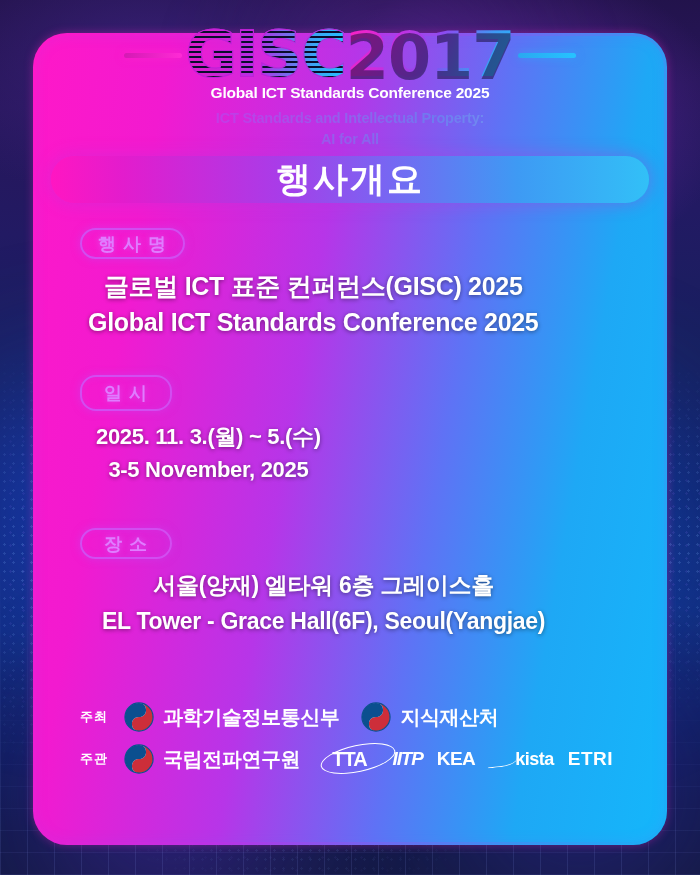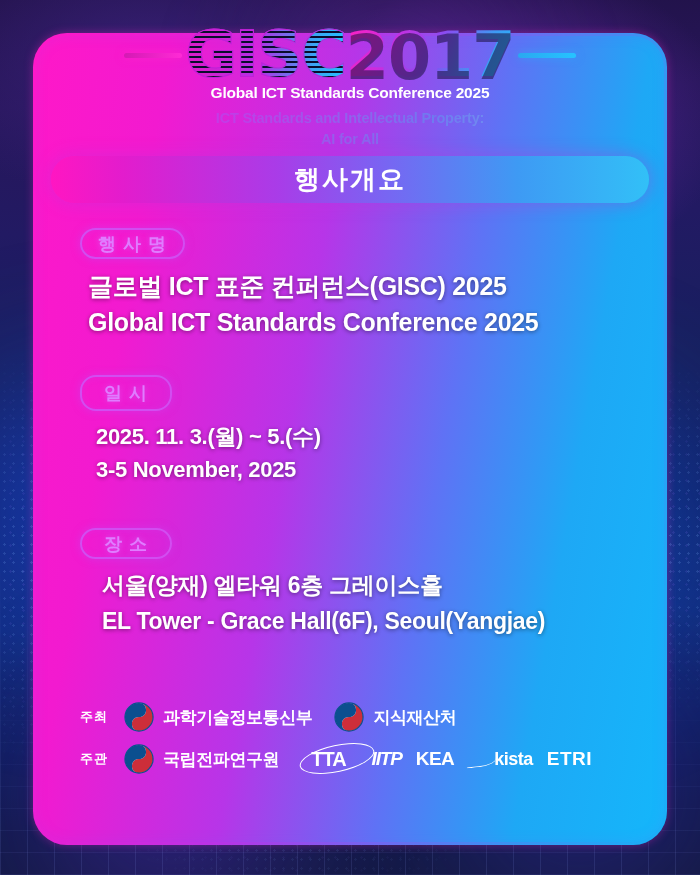--- a/index.html
+++ b/index.html
@@ -132,53 +132,53 @@
   }
 
   
   .banner{
     position:absolute; left:51px; top:156px; width:598px; height:47px;
     border-radius:24px;
     background:linear-gradient(90deg,#ff16c2 0%,#e31ccd 12%,#a93ce8 38%,#7b63f2 55%,#3e9af4 78%,#32c0f7 100%);
     display:flex; align-items:center; justify-content:center;
     box-shadow:0 0 18px rgba(190,50,220,.45);
   }
-  .banner span{ font-size:26px; font-weight:700; color:#fff; letter-spacing:2px; }
+  .banner span{ font-size:35px; font-weight:700; color:#fff; letter-spacing:2px; }
 
   
   .pill{
     display:inline-flex; align-items:center; justify-content:center;
     height:31px; border-radius:16px;
     border:2px solid #d24df0; color:#e07cff;
     font-size:18px; font-weight:700; letter-spacing:1px;
     padding:0 16px;
     box-shadow:0 0 9px rgba(200,70,240,.5), inset 0 0 7px rgba(200,70,240,.22);
     text-shadow:0 0 6px rgba(215,110,255,.6);
   }
   .sec{ position:absolute; }
-  .sec .lines{ margin-top:9px; }
+  .sec .lines{ margin-top:9px;text-align:center; }
   .line{ color:#ffffff; font-weight:700; letter-spacing:-.3px; text-shadow:0 1px 4px rgba(0,0,0,.45); }
 
   #sec-name{ left:80px; top:228px; }
   #sec-name .line{ font-size:25px; line-height:1.45; padding-left:8px; }
   #sec-date{ left:80px; top:375px; }
   #sec-date .line{ font-size:22px; line-height:1.5; padding-left:16px; }
   #sec-venue{ left:80px; top:528px; }
   #sec-venue .line{ font-size:23px; line-height:1.55; padding-left:22px; }
   #sec-host{ left:80px; top:684px; }
 
   
   .org-rows{ margin-top:12px; }
   .org-row{ display:flex; align-items:center; height:42px; }
   .org-role{
     width:44px; font-size:13px; font-weight:700; color:#fff; letter-spacing:1px;
     flex:0 0 auto;
   }
   .org-item{ display:flex; align-items:center; gap:9px; margin-right:22px; }
-  .org-name{ font-size:17px; font-weight:700; color:#fff; letter-spacing:-.4px; white-space:nowrap; }
+  .org-name{ font-size:20px; font-weight:700; color:#fff; letter-spacing:-.4px; white-space:nowrap; }
 
   
   .taegeuk{ width:30px; height:30px; flex:0 0 auto; }
 
   
   .plogo{ color:#fff; font-weight:800; display:flex; align-items:center; }
   .p-tta{ position:relative; font-size:20px; letter-spacing:-1px; padding:2px 10px; }
   .p-tta .ellipse{
     position:absolute; left:-2px; top:-1px; width:76px; height:27px;
     border:1.6px solid #fff; border-radius:50%; transform:rotate(-12deg);

